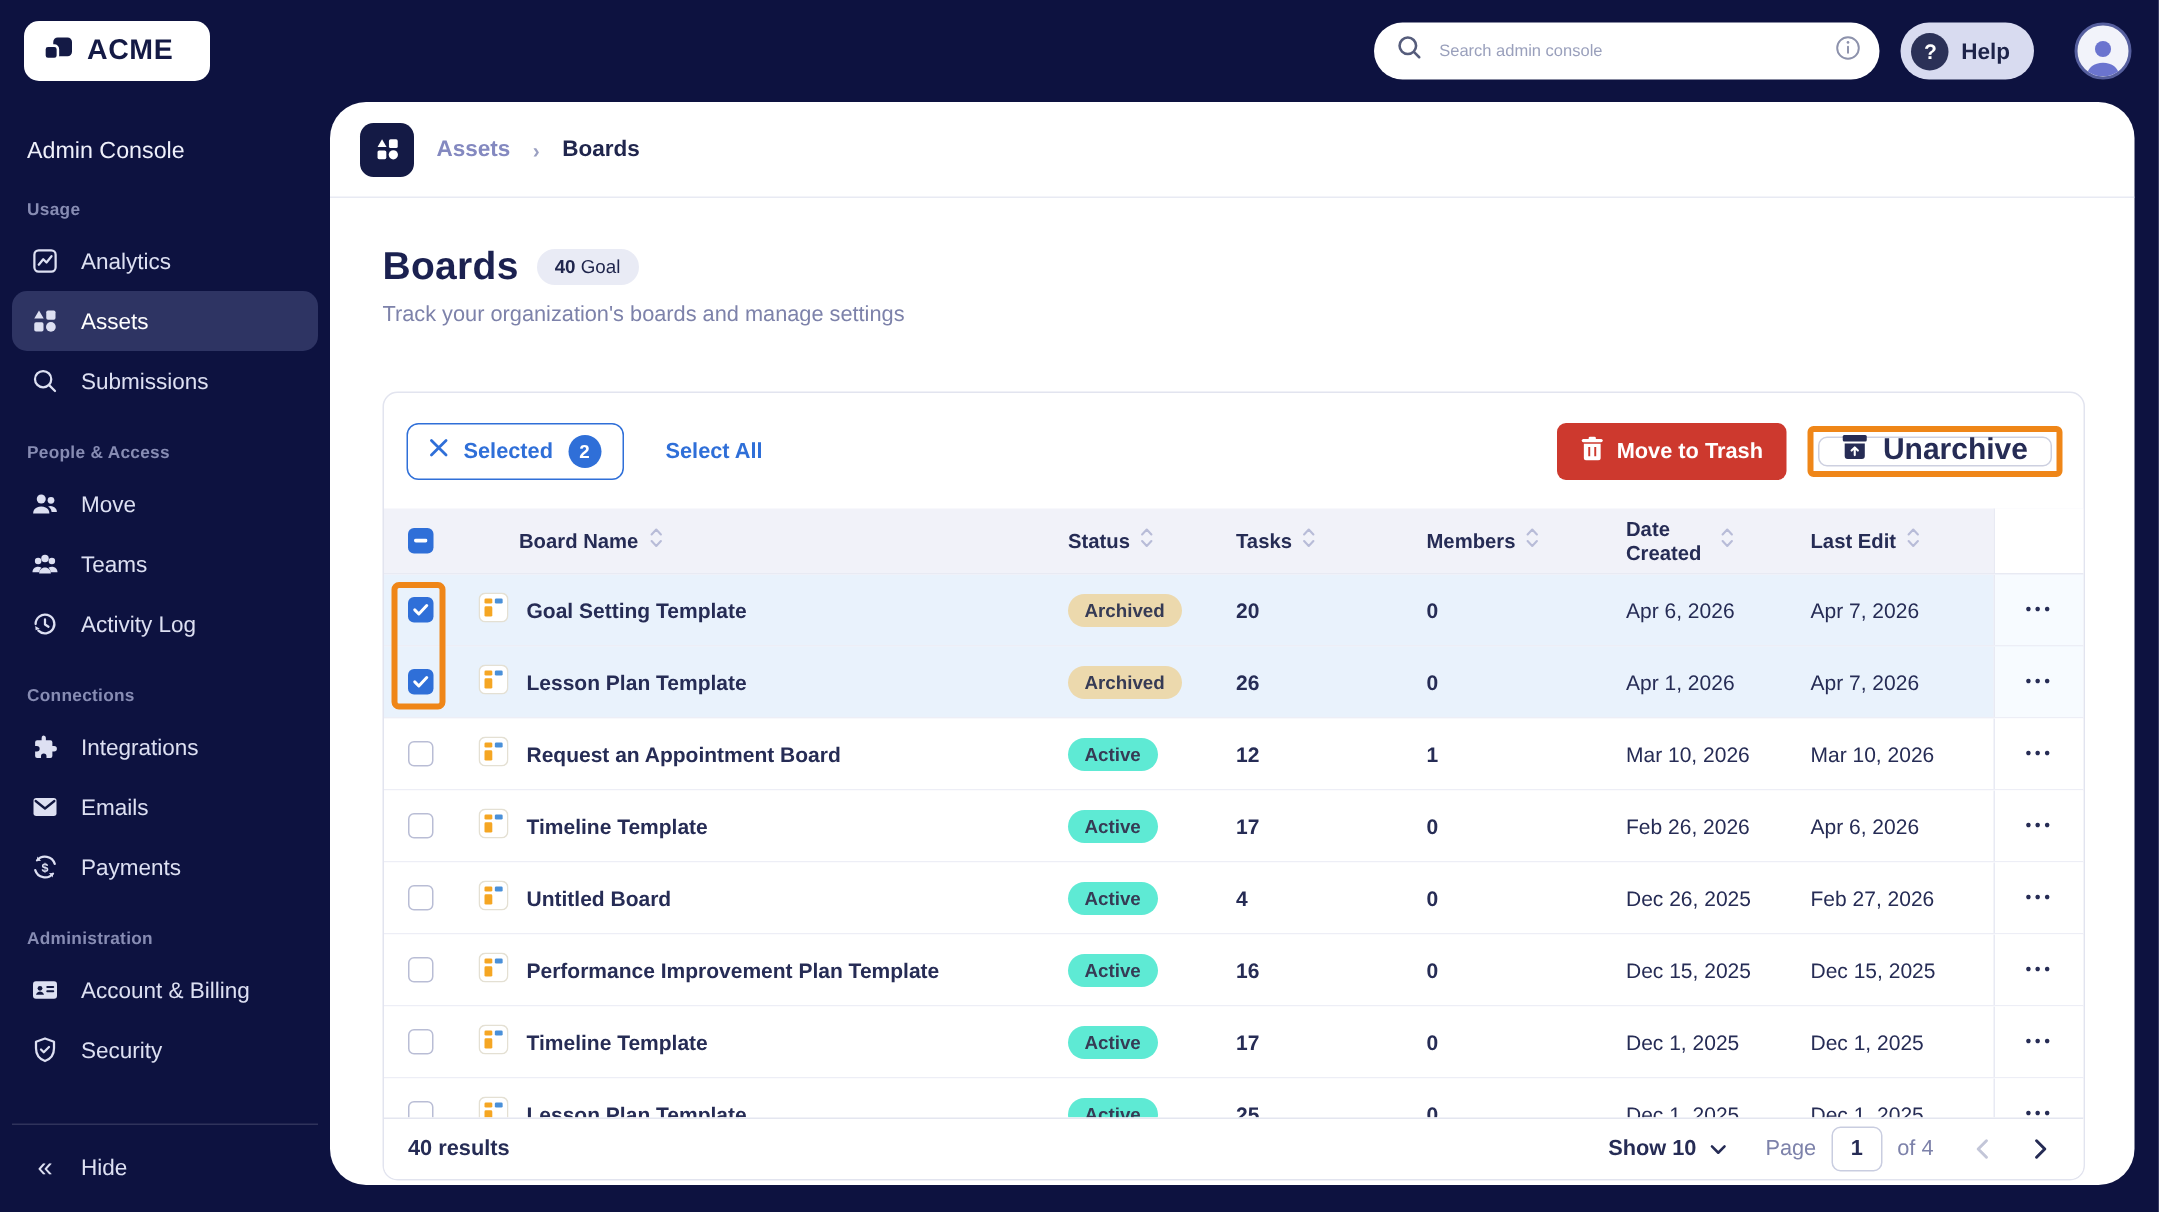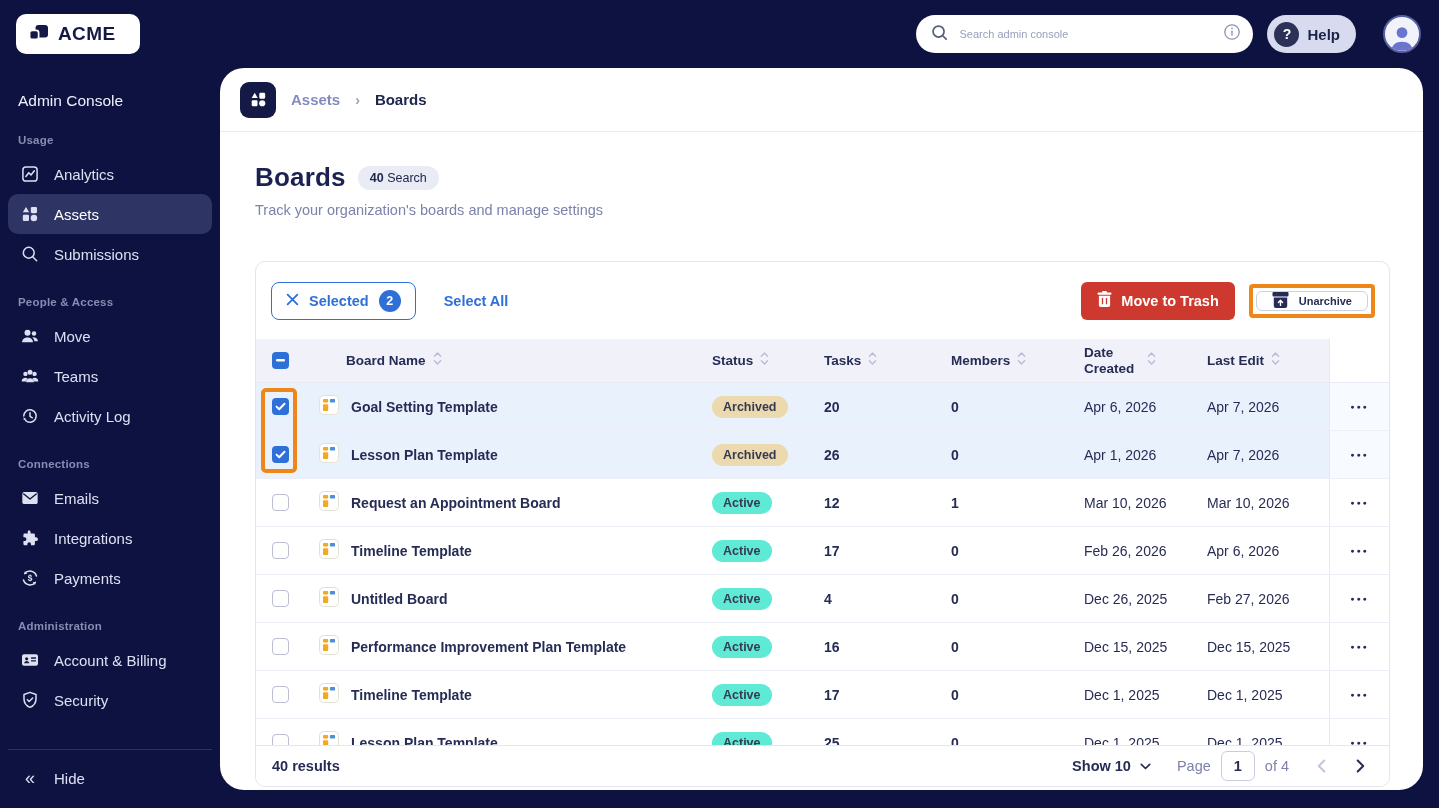--- a/index.html
+++ b/index.html
@@ -68,21 +68,21 @@
   .chip .cnt { width:22px; height:22px; border-radius:50%; background:#2f6fd8; color:#fff;
                font-size:12.5px; font-weight:700; display:flex; align-items:center; justify-content:center; }
   .select-all { margin-left:28px; color:#2f6fd8; font-weight:700; font-size:14.5px; cursor:pointer; }
   .tb-spacer { flex:1; }
   .btn-danger { display:flex; align-items:center; gap:9px; height:38px; padding:0 16px;
                 background:#cd392e; border:none; border-radius:6px; color:#fff; font-weight:700;
                 font-size:14.5px; font-family:"Liberation Sans",sans-serif; cursor:pointer; }
   .anno-wrap { margin-left:14px; border:4px solid #ef8618; border-radius:4px; padding:3px; }
   .btn-secondary { display:flex; align-items:center; gap:10px; height:20px; padding:0 15px;
                    background:#fff; border:1px solid #cdd0e0; border-radius:6px; color:#262c55;
-                   font-weight:700; font-size:11px; font-family:"Liberation Sans",sans-serif; cursor:pointer; }
+                   font-weight:700; font-size:20px; font-family:"Liberation Sans",sans-serif; cursor:pointer; }
 
   .grid-cols { display:grid; grid-template-columns:48px 1fr 112px 127px 133px 123px 124px 60px; align-items:center; }
   .thead { flex:none; height:44px; background:#f1f2f9; border-bottom:1px solid #e8eaf3; }
   .th { display:flex; align-items:center; gap:7px; font-size:13.5px; font-weight:700;
         color:#262c55; line-height:1.15; padding-left:2px; padding-right:4px; }
   .th.name { padding-left:42px; }
   .th .wrap2 { max-width:56px; }
   .th-check { display:flex; justify-content:center; }
   .th-actions { align-self:stretch; background:#fff; border-left:1px solid #e8eaf3; }
 
@@ -229,34 +229,34 @@
               <path d="M4.5 12a7.5 7.5 0 1 1 2.2 5.3"></path>
               <path d="M4.2 13.5 L4.5 17 L7.8 15.8" fill="#dde0f2" stroke="none"></path>
               <path d="M12 8.2v4.2l2.8 1.8"></path>
             </svg>
           </span>
           <span>Activity Log</span>
         </div>
         <div class="sb-label">Connections</div>
         <div class="sb-item">
           <span class="ic">
+            <svg width="20" height="20" viewBox="0 0 24 24" fill="#dde0f2">
+              <path d="M10.5 2.8a2.2 2.2 0 0 1 2.2 2.2v1.5h3.6a1.6 1.6 0 0 1 1.6 1.6v3.1h1.4a2.2 2.2 0 1 1 0 4.4h-1.4v3.6a1.6 1.6 0 0 1-1.6 1.6h-3.1v-1.4a2.2 2.2 0 1 0-4.4 0v1.4H5.7a1.6 1.6 0 0 1-1.6-1.6v-3.6H5.5a2.2 2.2 0 1 0 0-4.4H4.1V8.1a1.6 1.6 0 0 1 1.6-1.6h3.6V5a2.2 2.2 0 0 1 1.2-2.2z"></path>
+            </svg>
+          </span>
+          <span>Integrations</span>
+        </div>
+        <div class="sb-item">
+          <span class="ic">
             <svg width="20" height="20" viewBox="0 0 24 24">
               <rect x="2.8" y="4.8" width="18.4" height="14.4" rx="2.2" fill="#dde0f2"></rect>
               <path d="M4.5 7.2l7.5 6 7.5-6" stroke="#11173f" stroke-width="1.8" fill="none" stroke-linecap="round" stroke-linejoin="round"></path>
             </svg>
           </span>
           <span>Emails</span>
-        </div>
-        <div class="sb-item">
-          <span class="ic">
-            <svg width="20" height="20" viewBox="0 0 24 24" fill="#dde0f2">
-              <path d="M10.5 2.8a2.2 2.2 0 0 1 2.2 2.2v1.5h3.6a1.6 1.6 0 0 1 1.6 1.6v3.1h1.4a2.2 2.2 0 1 1 0 4.4h-1.4v3.6a1.6 1.6 0 0 1-1.6 1.6h-3.1v-1.4a2.2 2.2 0 1 0-4.4 0v1.4H5.7a1.6 1.6 0 0 1-1.6-1.6v-3.6H5.5a2.2 2.2 0 1 0 0-4.4H4.1V8.1a1.6 1.6 0 0 1 1.6-1.6h3.6V5a2.2 2.2 0 0 1 1.2-2.2z"></path>
-            </svg>
-          </span>
-          <span>Integrations</span>
         </div>
         <div class="sb-item">
           <span class="ic">
             <svg width="20" height="20" viewBox="0 0 24 24" fill="none" stroke="#dde0f2" stroke-width="1.8" stroke-linecap="round" stroke-linejoin="round">
               <path d="M19.8 9.5A8.2 8.2 0 0 0 5.6 6.7"></path>
               <path d="M5.9 3.6 L5.4 7 L8.8 7.2" fill="#dde0f2" stroke="none"></path>
               <path d="M4.2 14.5a8.2 8.2 0 0 0 14.2 2.8"></path>
               <path d="M18.1 20.4 L18.6 17 L15.2 16.8" fill="#dde0f2" stroke="none"></path>
               <text x="12" y="15.6" font-size="10" font-weight="bold" fill="#dde0f2" stroke="none" text-anchor="middle" font-family="Liberation Sans,sans-serif">$</text>
             </svg>
@@ -305,21 +305,21 @@
           </svg>
       </div>
       <span class="crumb-parent">Assets</span>
       <span class="crumb-sep">›</span>
       <span class="crumb-current">Boards</span>
     </div>
 
     <div class="page-head">
       <div class="title-row">
         <span class="page-title">Boards</span>
-        <span class="total-badge"><b>40</b> <span>Search</span></span>
+        <span class="total-badge"><b>40</b> <span>Goal</span></span>
       </div>
       <div class="subtitle">Track your organization's boards and manage settings</div>
     </div>
 
     <section class="card">
 
       <div class="toolbar">
         <div class="chip">
           <span>
             <svg width="13" height="13" viewBox="0 0 12 12" stroke="#2f6fd8" stroke-width="1.7" stroke-linecap="round">

